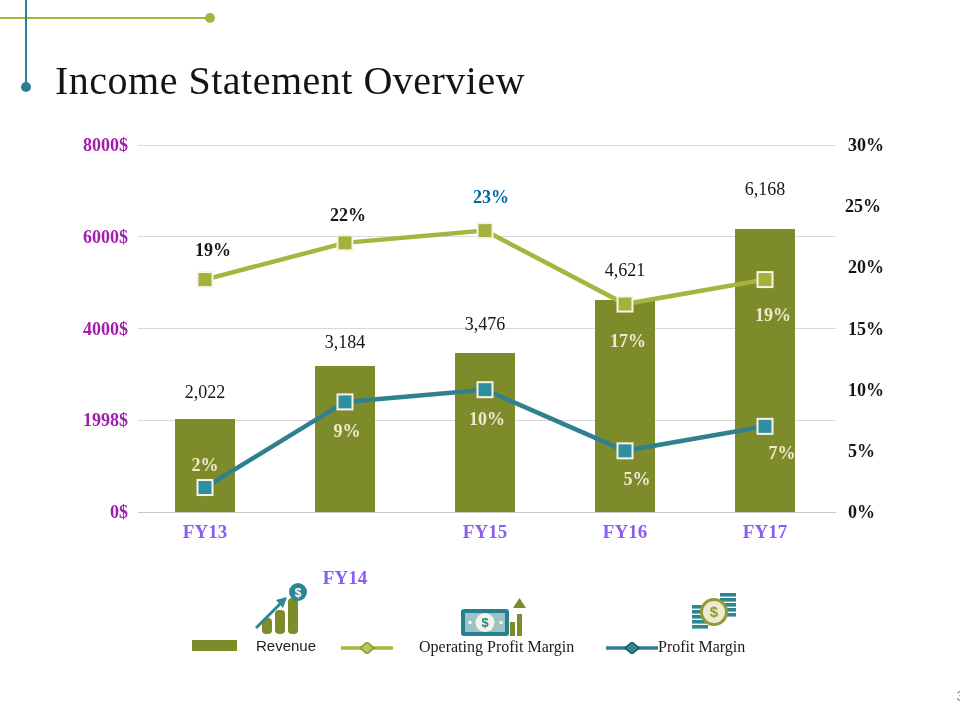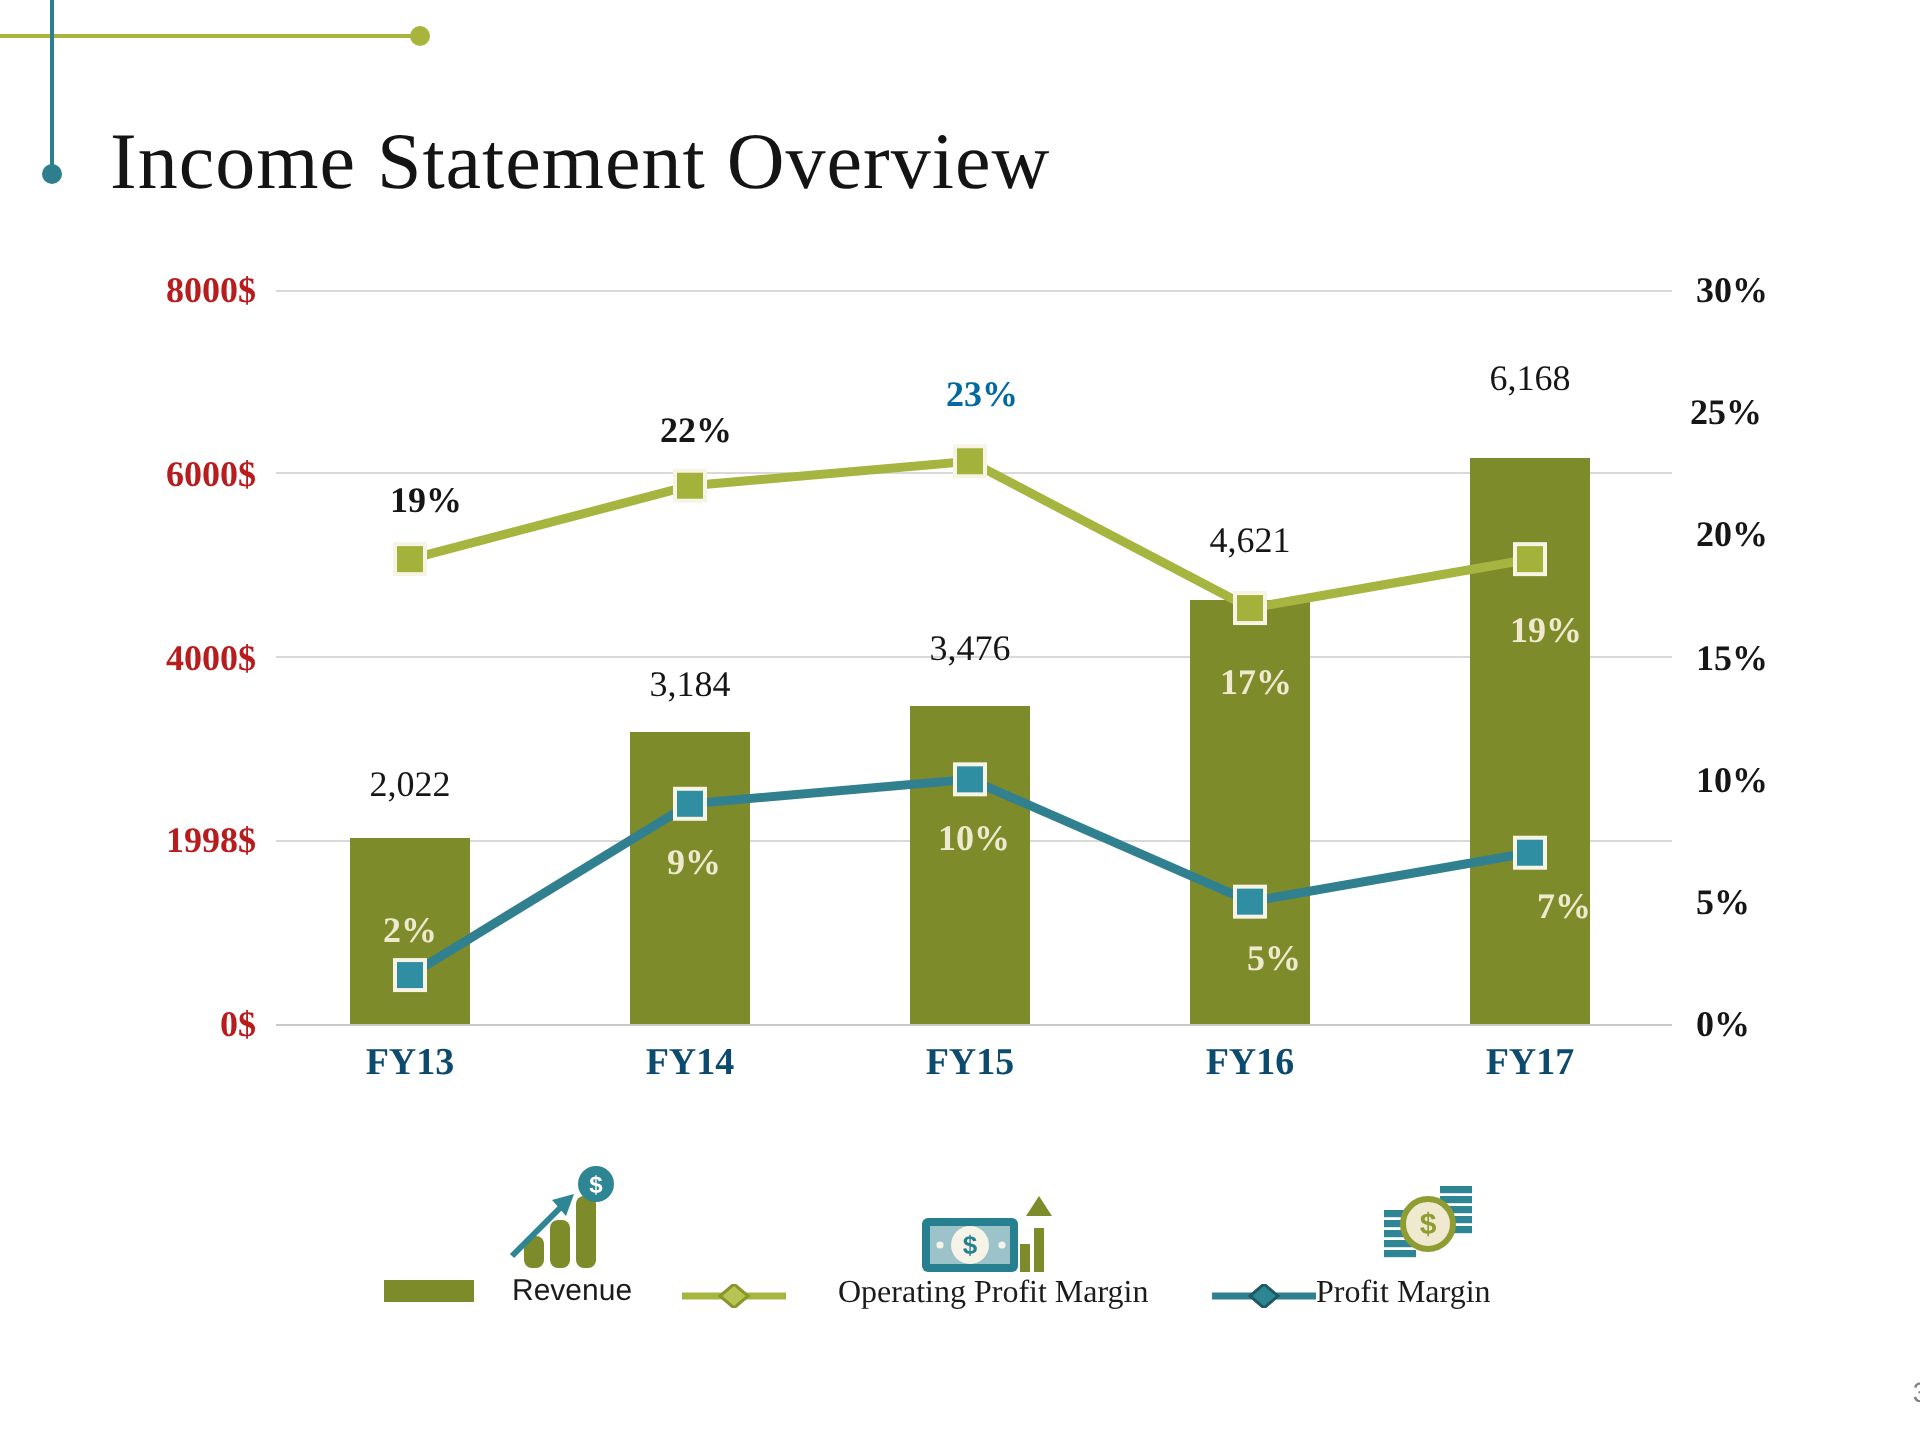--- a/index.html
+++ b/index.html
@@ -10,26 +10,26 @@
   .deco-h{position:absolute;left:0;top:17px;width:206px;height:2px;background:#a8b43c;}
   .deco-h-dot{position:absolute;left:205px;top:13px;width:10px;height:10px;border-radius:50%;background:#a8b43c;}
   .deco-v{position:absolute;left:25px;top:0;width:2px;height:84px;background:#2e7f8e;}
   .deco-v-dot{position:absolute;left:21px;top:82px;width:10px;height:10px;border-radius:50%;background:#2e7f8e;}
   .slide-title{
     position:absolute;left:55px;top:30px;font-size:40px;color:#141414;
     letter-spacing:0.5px;white-space:nowrap;font-weight:400;
   }
   #chart{position:absolute;left:0;top:0;width:960px;height:720px;}
   .gridline{position:absolute;height:1px;background:#d9d9d9;z-index:0;}
-  .tick-left{position:absolute;width:92px;text-align:right;font-weight:bold;font-size:18px;color:#b91c1c;height:22px;line-height:22px;z-index:1;}
+  .tick-left{position:absolute;width:92px;text-align:right;font-weight:bold;font-size:18px;color:#a21caf;height:22px;line-height:22px;z-index:1;}
   .tick-right{position:absolute;text-align:left;font-weight:bold;font-size:18px;color:#161616;height:22px;line-height:22px;z-index:1;}
   .bar{position:absolute;z-index:1;}
   .bar-label{position:absolute;font-weight:normal;font-size:18px;color:#161616;text-align:center;width:90px;height:20px;line-height:20px;z-index:3;}
   .pct-label{position:absolute;font-weight:bold;font-size:18px;text-align:center;width:70px;height:20px;line-height:20px;z-index:3;}
-  .x-label{position:absolute;top:521px;width:100px;text-align:center;font-weight:bold;font-size:19px;color:#0c4a6e;z-index:1;}
+  .x-label{position:absolute;top:521px;width:100px;text-align:center;font-weight:bold;font-size:19px;color:#8b5cf6;z-index:1;}
   #line-svg{position:absolute;left:0;top:0;z-index:2;pointer-events:none;}
   .legend-icon{position:absolute;z-index:1;}
   .legend-swatch-bar{position:absolute;left:192px;top:640px;width:45px;height:11px;background:#7e8b2a;}
   .legend-line{position:absolute;}
   .legend-label{position:absolute;font-weight:normal;font-size:16px;color:#1b1b1b;white-space:nowrap;}
   .legend-label-sans{font-family:"Liberation Sans", sans-serif;font-size:15px;}
   .page-num{position:absolute;left:942px;top:688px;width:30px;text-align:right;
     font-family:"Liberation Sans", sans-serif;font-size:14px;color:#7f7f7f;}
 </style>
 </head>
@@ -54,21 +54,21 @@
     <div class="gridline" style="left: 138px; width: 698px; top: 144.5px;"></div>
     <div class="tick-left" style="left: 36px; top: 134px;">8000$</div>
     <div class="tick-right" style="left: 848px; top: 501px;">0%</div>
     <div class="tick-right" style="left: 848px; top: 439.833px;">5%</div>
     <div class="tick-right" style="left: 848px; top: 378.667px;">10%</div>
     <div class="tick-right" style="left: 848px; top: 317.5px;">15%</div>
     <div class="tick-right" style="left: 848px; top: 256.333px;">20%</div>
     <div class="tick-right" style="left: 832px; top: 195.167px; margin-left: 13px;">25%</div>
     <div class="tick-right" style="left: 848px; top: 134px;">30%</div>
     <div class="x-label" style="left: 155px;">FY13</div>
-    <div class="x-label" style="left: 295px;">FY14</div>
+    <div class="x-label" style="left: 295px; margin-top: 46px;">FY14</div>
     <div class="x-label" style="left: 435px;">FY15</div>
     <div class="x-label" style="left: 575px;">FY16</div>
     <div class="x-label" style="left: 715px;">FY17</div>
     <div class="bar" style="left: 175px; top: 419.241px; width: 60px; height: 92.7592px; background: rgb(126, 139, 42);"></div>
     <div class="bar-label" style="left: 160px; top: 382.241px;">2,022</div>
     <div class="bar" style="left: 315px; top: 365.934px; width: 60px; height: 146.066px; background: rgb(126, 139, 42);"></div>
     <div class="bar-label" style="left: 300px; top: 331.934px;">3,184</div>
     <div class="bar" style="left: 455px; top: 352.538px; width: 60px; height: 159.462px; background: rgb(126, 139, 42);"></div>
     <div class="bar-label" style="left: 440px; top: 313.538px;">3,476</div>
     <div class="bar" style="left: 595px; top: 300.012px; width: 60px; height: 211.988px; background: rgb(126, 139, 42);"></div>

